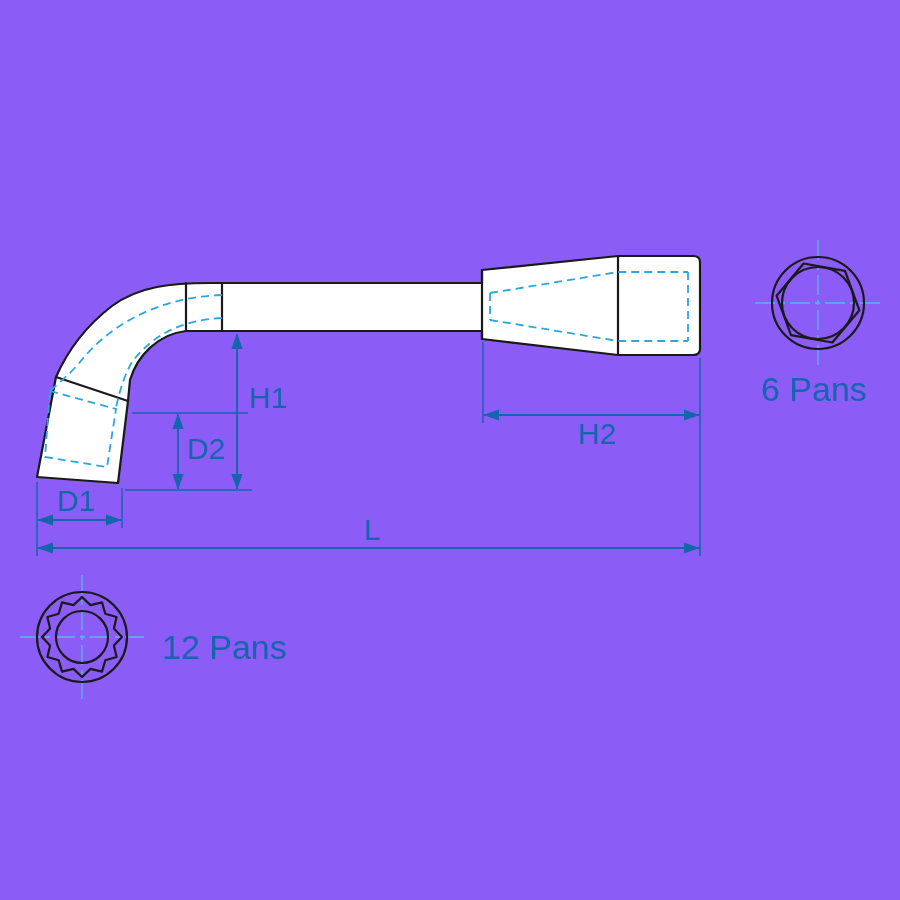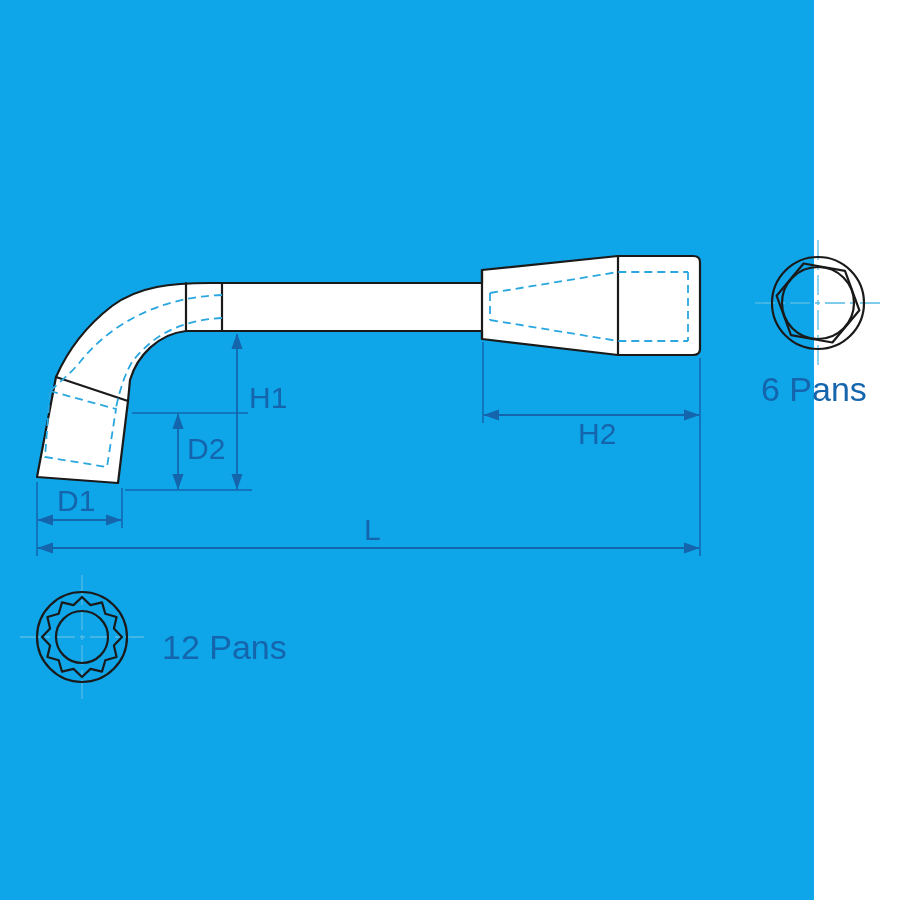--- a/index.html
+++ b/index.html
@@ -6,23 +6,23 @@
     margin: 0;
     padding: 0;
     background: #ffffff;
     width: 900px;
     height: 900px;
     overflow: hidden;
     font-family: "Liberation Sans", sans-serif;
   }
   .canvas {
     position: relative;
-    width: 814px;
+    width: 900px;
     height: 900px;
-    background: #0ea5e9;
+    background: #8b5cf6;
   }
   svg { display: block; }
 
   .object-line {
     fill: none;
     stroke: #1a1a1a;
     stroke-width: 2.2;
     stroke-linejoin: round;
     stroke-linecap: round;
   }

